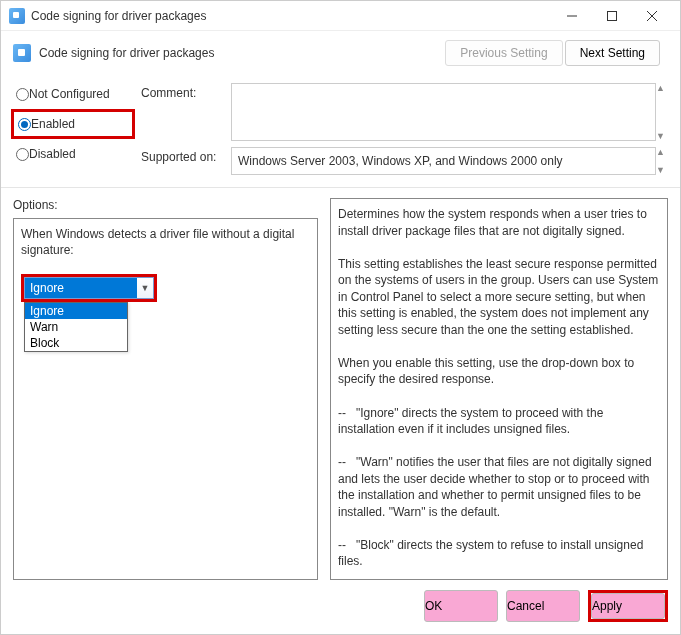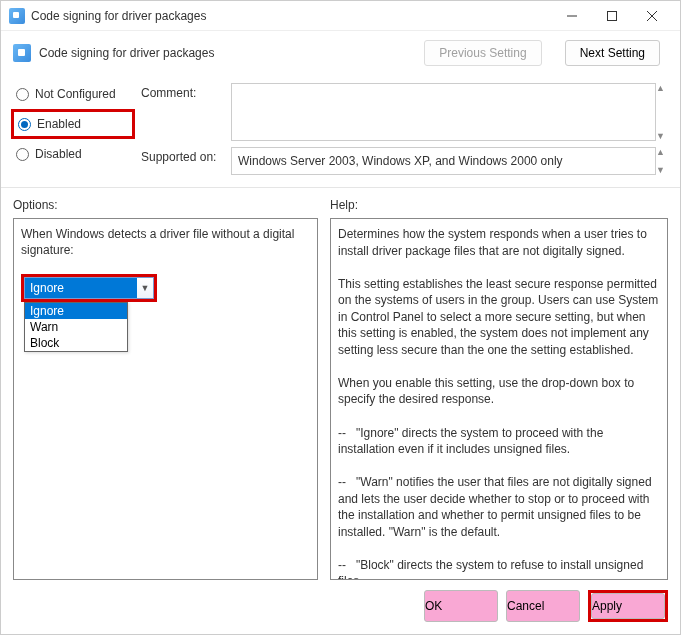--- a/index.html
+++ b/index.html
@@ -83,21 +83,21 @@
       background: #fff;
       border-radius: 1px;
     }
     .header-row .header-text {
       flex: 1;
       font-size: 12px;
       color: #333;
     }
     .nav-buttons {
       display: flex;
-      gap: 23px;
+      gap: 2px;
       padding-right: 8px;
     }
     .nav-btn {
       padding: 5px 14px;
       border: 1px solid #ccc;
       border-radius: 3px;
       background: #fdfdfd;
       font-size: 12px;
       cursor: pointer;
     }
@@ -112,21 +112,20 @@
       padding: 8px 12px 12px 12px;
       gap: 8px;
       border-bottom: 1px solid #e5e5e5;
     }
     .radio-col {
       width: 120px;
     }
     .radio-item {
       display: flex;
       align-items: center;
-      gap: 6px;
       padding: 4px 3px;
       cursor: pointer;
       font-size: 12px;
       color: #333;
     }
     .radio-input {
       width: 13px;
       height: 13px;
       border: 1px solid #666;
       border-radius: 50%;
@@ -394,21 +393,20 @@
           <div class="dropdown">
             <div class="dropdown-item highlighted">Ignore</div>
             <div class="dropdown-item">Warn</div>
             <div class="dropdown-item">Block</div>
           </div>
         </div>
       </div>
     </div>
 
     <div class="mid-col right">
-      <div class="col-title">Help:</div>
       <div class="panel">
         <div class="help-text">Determines how the system responds when a user tries to install driver package files that are not digitally signed.
 
 This setting establishes the least secure response permitted on the systems of users in the group. Users can use System in Control Panel to select a more secure setting, but when this setting is enabled, the system does not implement any setting less secure than the one the setting established.
 
 When you enable this setting, use the drop-down box to specify the desired response.
 
 --   "Ignore" directs the system to proceed with the installation even if it includes unsigned files.
 
 --   "Warn" notifies the user that files are not digitally signed and lets the user decide whether to stop or to proceed with the installation and whether to permit unsigned files to be installed. "Warn" is the default.

